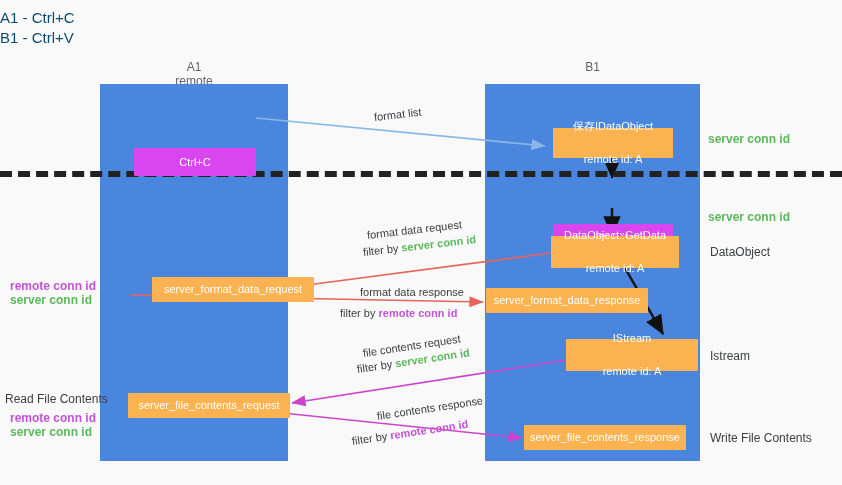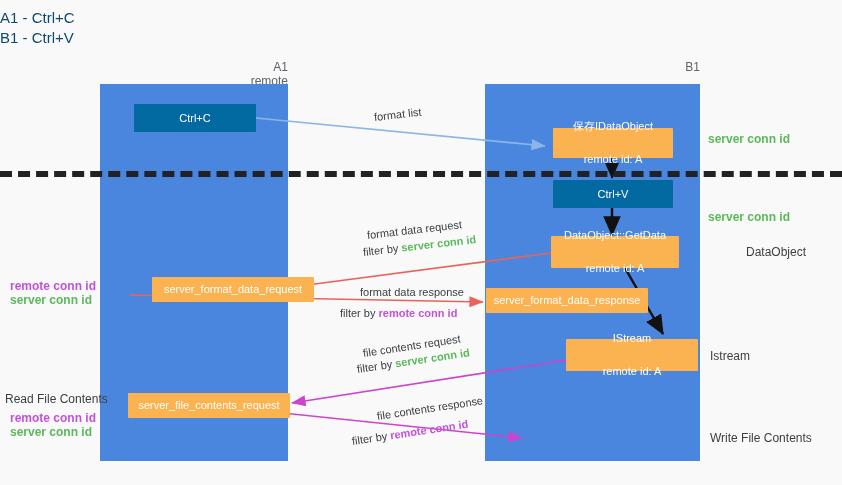--- a/index.html
+++ b/index.html
@@ -14,21 +14,21 @@
   .abs{position:absolute;}
 
   
   .title{
     left:0;top:8px;width:842px;text-align:left;
     font-size:15px;color:#0c4a6e;line-height:20px;
   }
 
   
   .colhead{
-    text-align:right;font-size:12px;color:#5f6368;line-height:14px;
+    text-align:center;font-size:12px;color:#5f6368;line-height:14px;
   }
   .colhead .l1{display:block;}
   .colhead .l2{display:block;}
 
   
   .lane{background:#4a86dd;}
   #laneA{left:100px;top:84px;width:188px;height:377px;}
   #laneB{left:485px;top:84px;width:215px;height:377px;}
 
   
@@ -38,21 +38,21 @@
   }
 
   
   .node{
     box-sizing:border-box;
     display:flex;flex-direction:column;align-items:center;justify-content:center;
     color:#ffffff;font-size:11px;line-height:13px;text-align:center;
     border-radius:1px;
   }
   .node .l2{font-size:11px;margin-top:20px;}
-  .green{background:#0369a1;}
+  .green{background:#d946ef;margin-top:44px;}
   .orange{background:#fbb košik;}
   .orange{background:#fbb250;}
 
   
   .anno{font-size:12px;line-height:15px;color:#3c4043;}
   .green-t{color:#5cb85c;font-weight:bold;}
   .purple-t{color:#c154d6;font-weight:bold;}
 
   
   .elabel{font-size:11px;color:#3c4043;line-height:14px;white-space:nowrap;}
@@ -144,20 +144,23 @@
   </div>
 
   <div class="abs node orange" style="left:486px;top:288px;width:162px;height:25px;">
     <span>server_format_data_response</span>
   </div>
 
   <div class="abs node orange" style="left:128px;top:393px;width:162px;height:25px;">
     <span>server_file_contents_request</span>
   </div>
 
+  <div class="abs node orange" style="left:524px;top:425px;width:162px;height:25px;">
+    <span>server_file_contents_response</span>
+  </div>
 
   <div class="abs elabel rot-a" style="left:374px;top:110px;">format list</div>
 
   <div class="abs elabel rot-a" style="left:367px;top:228px;">format data request</div>
   <div class="abs elabel rot-a" style="left:363px;top:245px;">
     <span>filter by </span><span class="green-t">server conn id</span>
   </div>
 
   <div class="abs elabel" style="left:360px;top:285px;">format data response</div>
   <div class="abs elabel" style="left:340px;top:306px;">
@@ -169,21 +172,21 @@
     <span>filter by </span><span class="green-t">server conn id</span>
   </div>
 
   <div class="abs elabel rot-b" style="left:377px;top:409px;">file contents response</div>
   <div class="abs elabel rot-b" style="left:352px;top:434px;">
     <span>filter by </span><span class="purple-t">remote conn id</span>
   </div>
 
   <div class="abs anno green-t" style="left:708px;top:132px;">server conn id</div>
   <div class="abs anno green-t" style="left:708px;top:210px;">server conn id</div>
-  <div class="abs anno" style="left:746px;top:245px;">DataObject</div>
+  <div class="abs anno" style="left:710px;top:245px;">DataObject</div>
   <div class="abs anno" style="left:710px;top:349px;">Istream</div>
   <div class="abs anno" style="left:710px;top:431px;">Write File Contents</div>
 
   <div class="abs anno purple-t" style="left:10px;top:279px;">remote conn id</div>
   <div class="abs anno green-t" style="left:10px;top:293px;">server conn id</div>
 
   <div class="abs anno" style="left:5px;top:392px;">Read File Contents</div>
   <div class="abs anno purple-t" style="left:10px;top:411px;">remote conn id</div>
   <div class="abs anno green-t" style="left:10px;top:425px;">server conn id</div>
 

